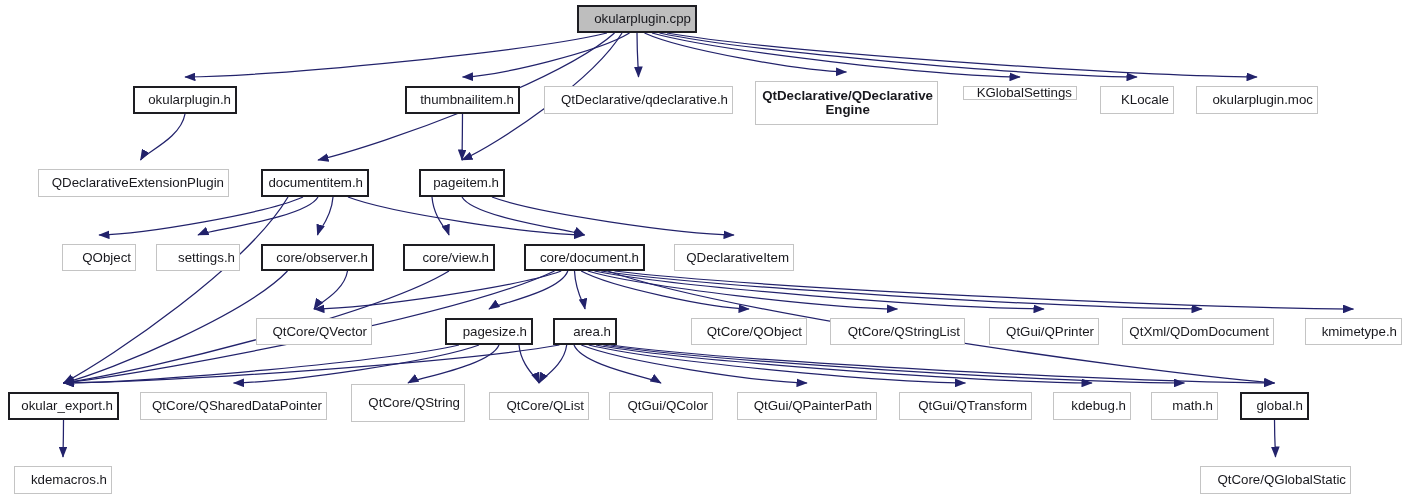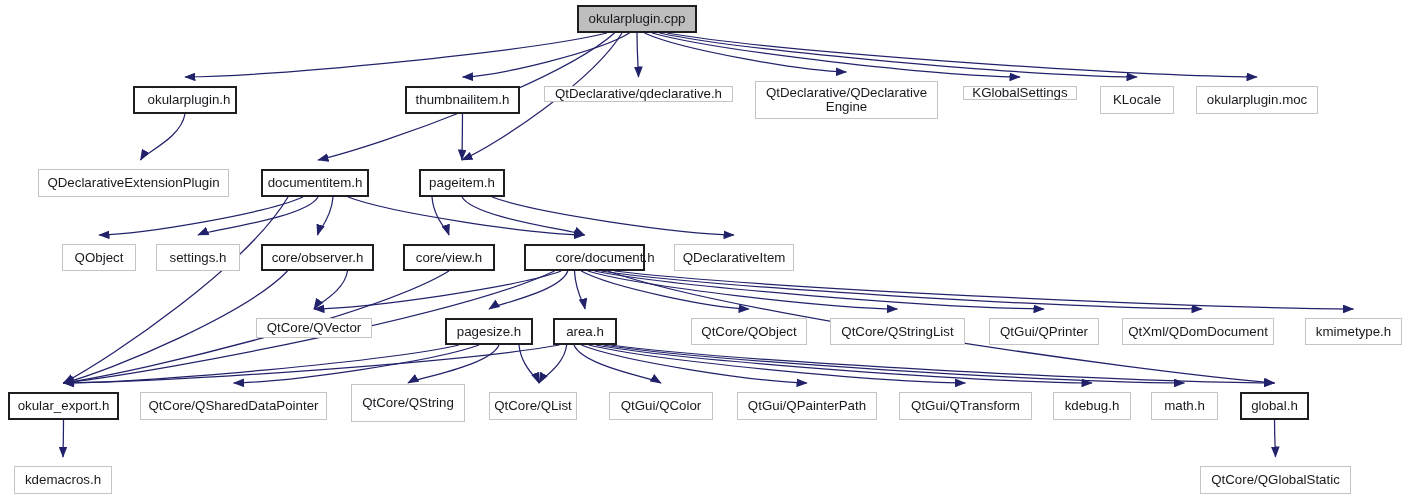--- a/index.html
+++ b/index.html
@@ -21,21 +21,21 @@
     top: 0;
     width: 1409px;
     height: 500px;
     pointer-events: none;
   }
   .node {
     position: absolute;
     box-sizing: border-box;
     display: flex;
     align-items: center;
-    justify-content: center;
+    justify-content: flex-end;
     text-align: center;
     background: #ffffff;
     border: 1px solid #c4c4c4;
     color: #19191e;
     font-size: 13.3px;
     line-height: 14px;
     letter-spacing: 0px;
     white-space: pre-line;
   }
   .node.bold {
@@ -106,47 +106,47 @@
         <path d="M 603.3 345.0 C 707.9 361.4, 1056.6 382.0, 1184.5 383.0" fill="none" stroke="#22226b" stroke-width="1.25" marker-end="url(#arrowhead)"></path>
         <path d="M 610.6 345.0 C 730.1 361.4, 1128.4 382.0, 1274.5 383.0" fill="none" stroke="#22226b" stroke-width="1.25" marker-end="url(#arrowhead)"></path>
         <path d="M 63.5 420.0 C 63.5 440.7, 63.0 452.2, 63.0 457.0" fill="none" stroke="#22226b" stroke-width="1.25" marker-end="url(#arrowhead)"></path>
         <path d="M 1274.5 420.0 C 1274.6 440.7, 1275.4 452.2, 1275.5 457.0" fill="none" stroke="#22226b" stroke-width="1.25" marker-end="url(#arrowhead)"></path>
       </g>
   </svg>
   <div id="node-layer">
       <div class="node root" style="left: 577px; top: 5px; width: 120px; height: 28px;"><span class="label">okularplugin.cpp</span></div>
       <div class="node bold" style="left: 133px; top: 86px; width: 104px; height: 28px; padding-left: 8px;"><span class="label">okularplugin.h</span></div>
       <div class="node bold" style="left: 405px; top: 86px; width: 115px; height: 28px;"><span class="label">thumbnailitem.h</span></div>
-      <div class="node" style="left: 544px; top: 86px; width: 189px; height: 16px;"><span class="label">QtDeclarative/qdeclarative.h</span></div>
-      <div class="node" style="left: 755px; top: 81px; width: 183px; height: 38px;"><span class="label">QtDeclarative/QDeclarative
+      <div class="node" style="left: 544px; top: 86px; width: 189px; height: 28px;"><span class="label">QtDeclarative/qdeclarative.h</span></div>
+      <div class="node" style="left: 755px; top: 81px; width: 183px; height: 44px; font-weight: bold;"><span class="label">QtDeclarative/QDeclarative
 Engine</span></div>
       <div class="node" style="left: 963px; top: 86px; width: 114px; height: 14px;"><span class="label">KGlobalSettings</span></div>
       <div class="node" style="left: 1100px; top: 86px; width: 74px; height: 28px;"><span class="label">KLocale</span></div>
       <div class="node" style="left: 1196px; top: 86px; width: 122px; height: 28px;"><span class="label">okularplugin.moc</span></div>
       <div class="node" style="left: 38px; top: 169px; width: 191px; height: 28px;"><span class="label">QDeclarativeExtensionPlugin</span></div>
       <div class="node bold" style="left: 261px; top: 169px; width: 108px; height: 28px;"><span class="label">documentitem.h</span></div>
       <div class="node bold" style="left: 419px; top: 169px; width: 86px; height: 28px;"><span class="label">pageitem.h</span></div>
       <div class="node" style="left: 62px; top: 244px; width: 74px; height: 27px;"><span class="label">QObject</span></div>
       <div class="node" style="left: 156px; top: 244px; width: 84px; height: 27px;"><span class="label">settings.h</span></div>
       <div class="node bold" style="left: 261px; top: 244px; width: 113px; height: 27px;"><span class="label">core/observer.h</span></div>
       <div class="node bold" style="left: 403px; top: 244px; width: 92px; height: 27px;"><span class="label">core/view.h</span></div>
       <div class="node bold" style="left: 524px; top: 244px; width: 121px; height: 27px; padding-left: 41px;"><span class="label">core/document.h</span></div>
       <div class="node" style="left: 674px; top: 244px; width: 120px; height: 27px;"><span class="label">QDeclarativeItem</span></div>
-      <div class="node" style="left: 256px; top: 318px; width: 116px; height: 20px;"><span class="label">QtCore/QVector</span></div>
+      <div class="node" style="left: 256px; top: 318px; width: 116px; height: 27px;"><span class="label">QtCore/QVector</span></div>
       <div class="node bold" style="left: 445px; top: 318px; width: 88px; height: 27px;"><span class="label">pagesize.h</span></div>
       <div class="node bold" style="left: 553px; top: 318px; width: 64px; height: 27px;"><span class="label">area.h</span></div>
       <div class="node" style="left: 691px; top: 318px; width: 116px; height: 27px;"><span class="label">QtCore/QObject</span></div>
       <div class="node" style="left: 830px; top: 318px; width: 135px; height: 27px;"><span class="label">QtCore/QStringList</span></div>
       <div class="node" style="left: 989px; top: 318px; width: 110px; height: 27px;"><span class="label">QtGui/QPrinter</span></div>
       <div class="node" style="left: 1122px; top: 318px; width: 152px; height: 27px;"><span class="label">QtXml/QDomDocument</span></div>
       <div class="node" style="left: 1305px; top: 318px; width: 97px; height: 27px;"><span class="label">kmimetype.h</span></div>
       <div class="node bold" style="left: 8px; top: 392px; width: 111px; height: 28px;"><span class="label">okular_export.h</span></div>
       <div class="node" style="left: 140px; top: 392px; width: 187px; height: 28px;"><span class="label">QtCore/QSharedDataPointer</span></div>
       <div class="node" style="left: 351px; top: 384px; width: 114px; height: 38px;"><span class="label">QtCore/QString</span></div>
-      <div class="node" style="left: 489px; top: 392px; width: 88px; height: 28px;"><span class="label">QtCore/QList</span></div>
+      <div class="node" style="left: 489px; top: 392px; width: 100px; height: 28px;"><span class="label">QtCore/QList</span></div>
       <div class="node" style="left: 609px; top: 392px; width: 104px; height: 28px;"><span class="label">QtGui/QColor</span></div>
       <div class="node" style="left: 737px; top: 392px; width: 140px; height: 28px;"><span class="label">QtGui/QPainterPath</span></div>
       <div class="node" style="left: 899px; top: 392px; width: 133px; height: 28px;"><span class="label">QtGui/QTransform</span></div>
       <div class="node" style="left: 1053px; top: 392px; width: 78px; height: 28px;"><span class="label">kdebug.h</span></div>
       <div class="node" style="left: 1151px; top: 392px; width: 67px; height: 28px;"><span class="label">math.h</span></div>
       <div class="node bold" style="left: 1240px; top: 392px; width: 69px; height: 28px;"><span class="label">global.h</span></div>
       <div class="node" style="left: 14px; top: 466px; width: 98px; height: 28px;"><span class="label">kdemacros.h</span></div>
       <div class="node" style="left: 1200px; top: 466px; width: 151px; height: 28px;"><span class="label">QtCore/QGlobalStatic</span></div>
     </div>
 </div>

